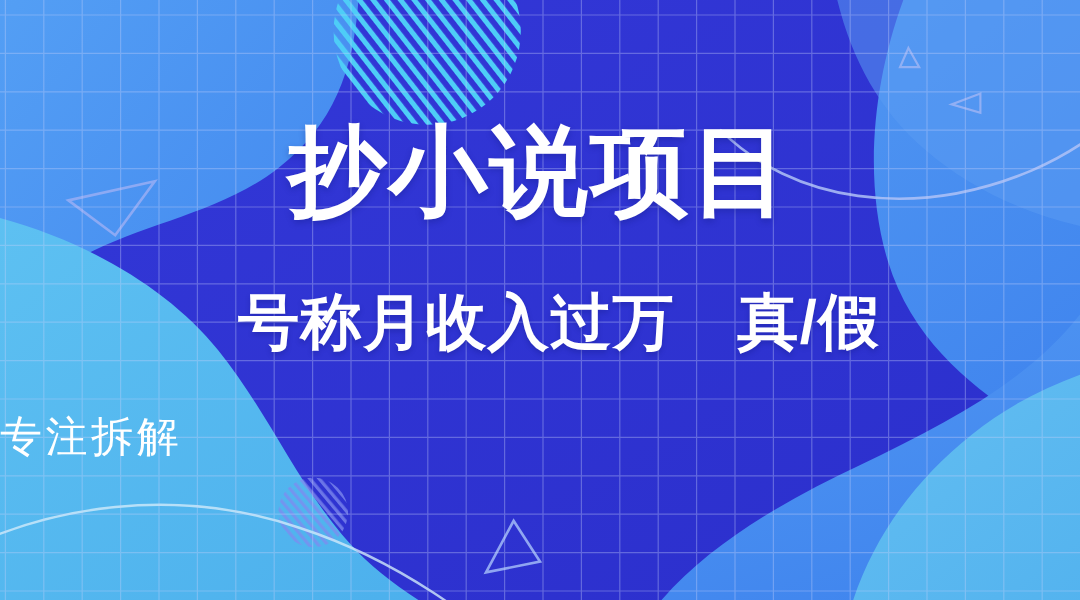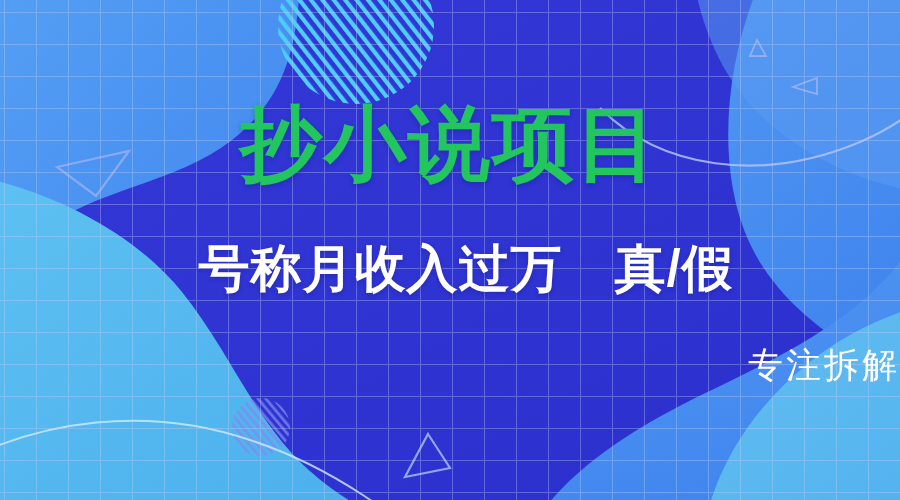--- a/index.html
+++ b/index.html
@@ -31,21 +31,21 @@
     height: 500px;
     z-index: 40;
     pointer-events: none;
   }
   .line-title {
     position: absolute;
     left: 0;
     top: 96px;
     width: 900px;
     text-align: center;
-    color: #22c55e;
+    color: #ffffff;
     font-size: 82px;
     line-height: 96px;
     font-weight: bold;
     letter-spacing: 2px;
     white-space: nowrap;
     text-shadow: 0 2px 5px rgba(10, 20, 110, 0.28);
   }
   .line-sub {
     position: absolute;
     left: 16px;
@@ -58,21 +58,21 @@
     font-weight: bold;
     letter-spacing: 1px;
     white-space: nowrap;
     text-shadow: 0 2px 4px rgba(10, 20, 110, 0.25);
   }
   .line-tag {
     position: absolute;
     left: 0;
     top: 340px;
     width: 900px;
-    text-align: right;
+    text-align: left;
     color: #FFFFFF;
     font-size: 35px;
     line-height: 50px;
     font-weight: normal;
     letter-spacing: 3px;
     white-space: nowrap;
   }
 </style>
 </head>
 <body>

